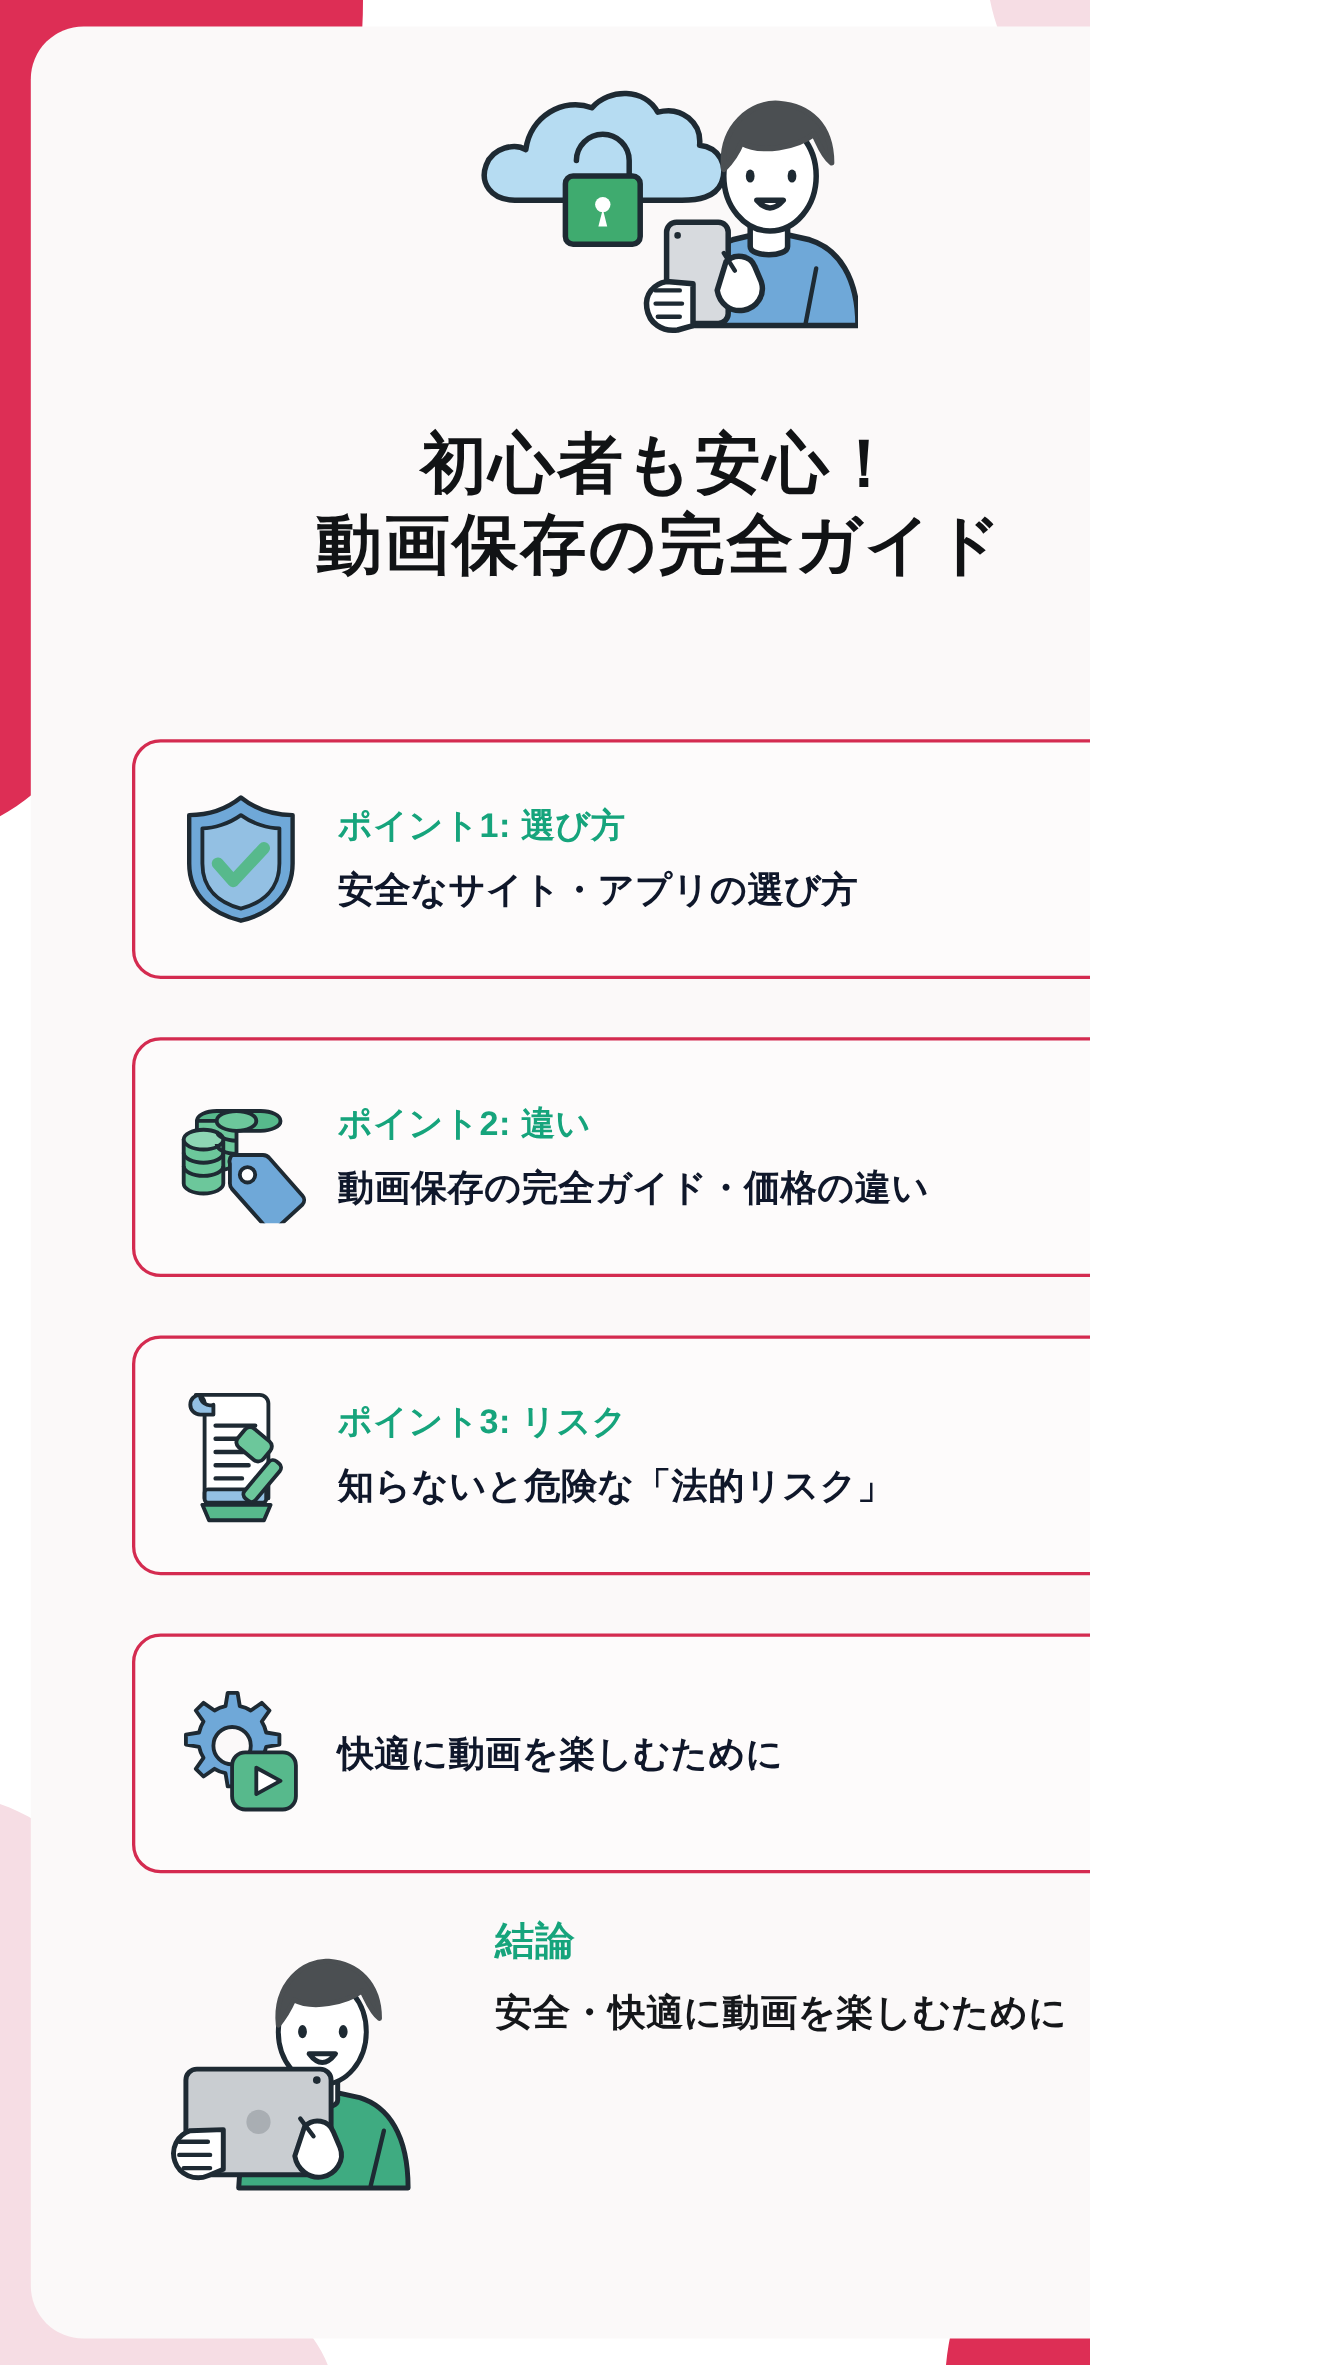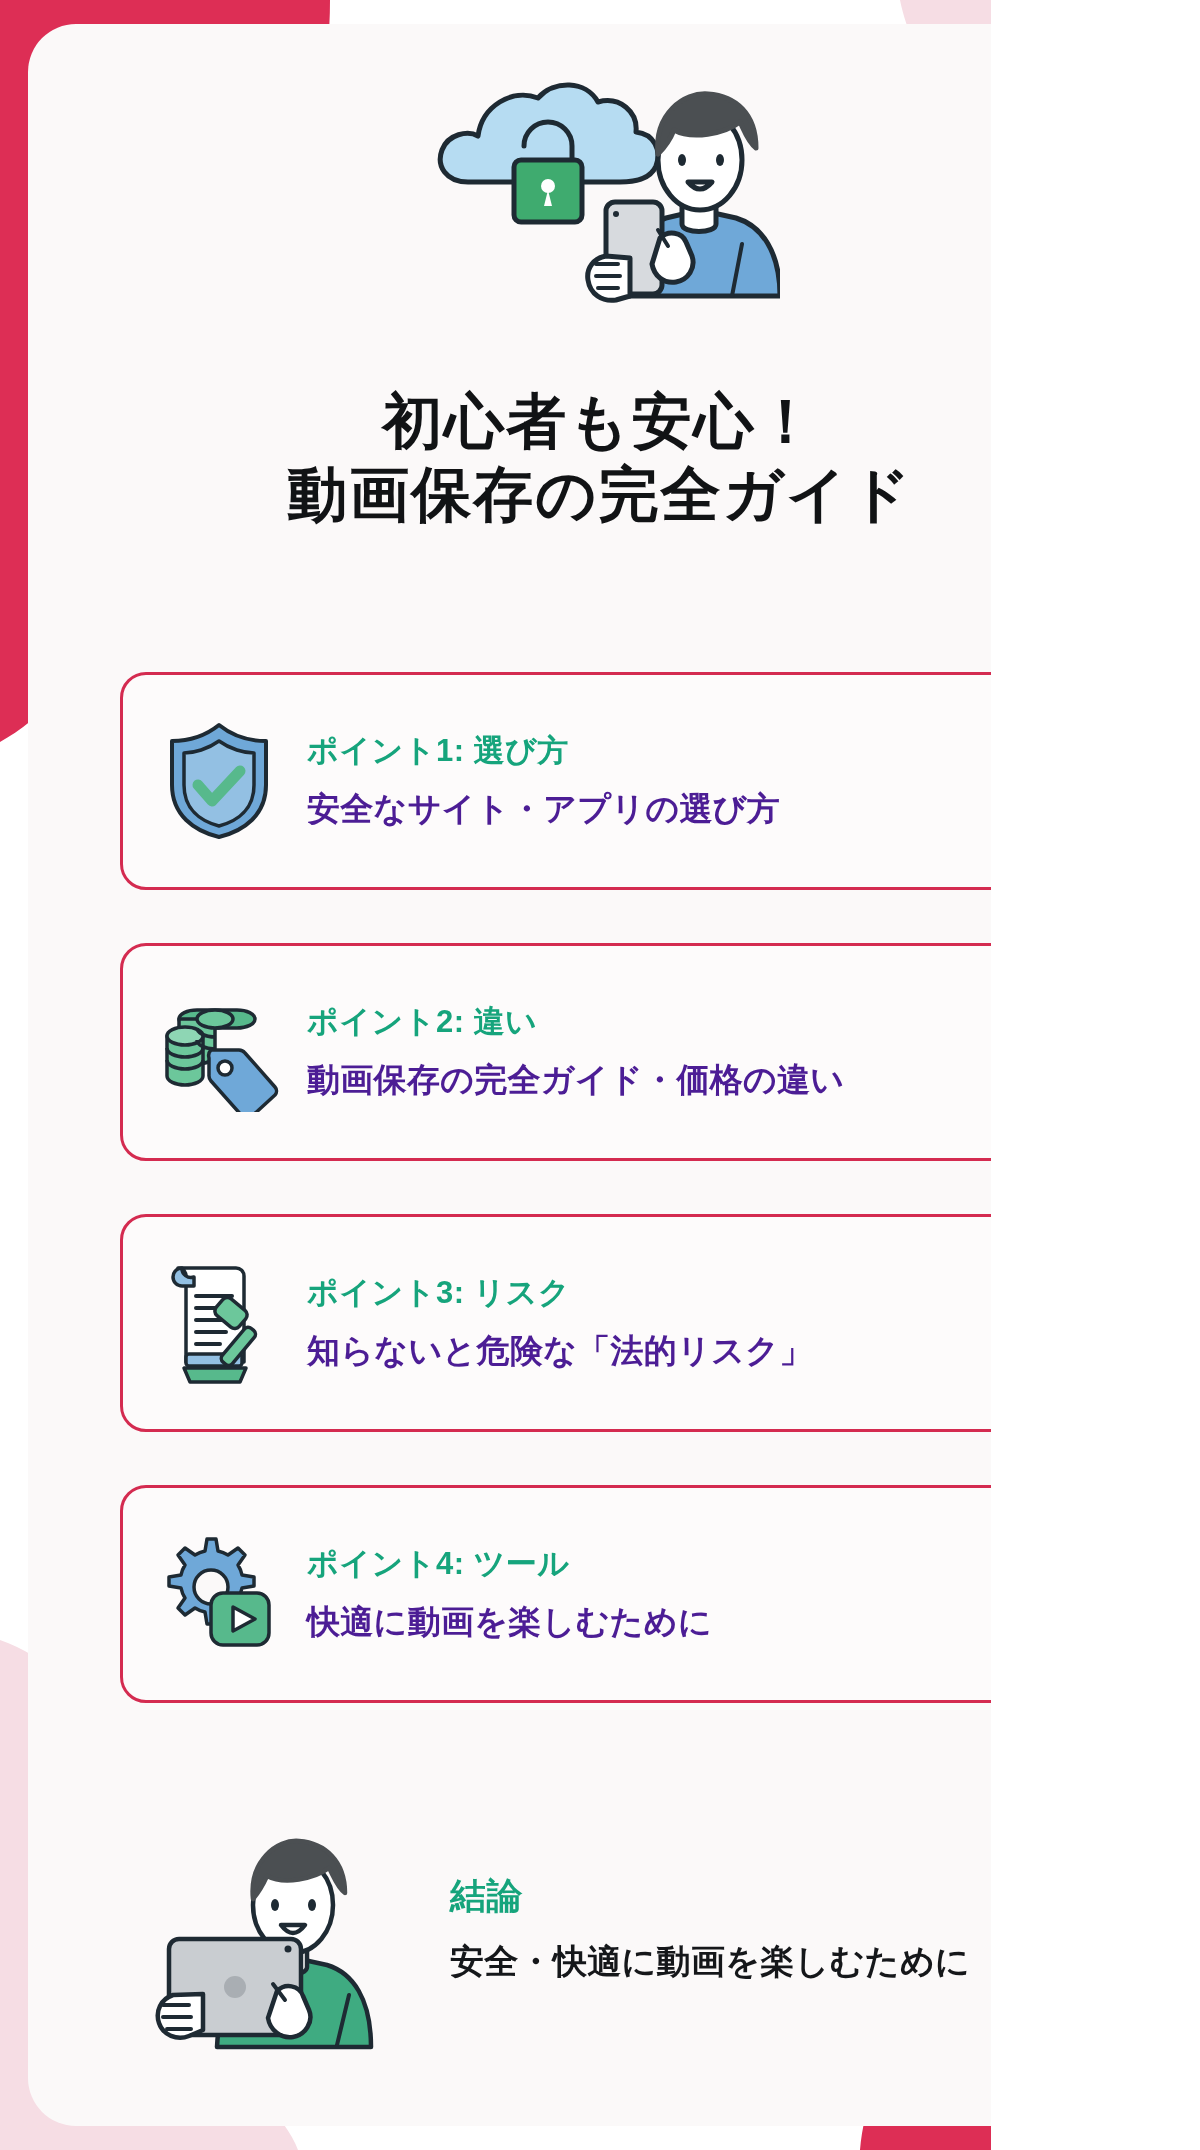--- a/index.html
+++ b/index.html
@@ -93,34 +93,34 @@
     font-size: 31px;
     font-weight: 700;
     color: #16a47c;
     letter-spacing: 0.5px;
     margin-bottom: 15px;
     white-space: nowrap;
   }
   .card-text {
     font-size: 33px;
     font-weight: 700;
-    color: #4c1d95;
+    color: #0f172a;
     letter-spacing: 0.3px;
     white-space: nowrap;
   }
 
   
   .conclusion {
     position: absolute;
     left: 150px;
-    top: 1788px;
+    top: 1740px;
     width: 930px;
     height: 280px;
     display: flex;
-    align-items: center;
+    align-items: flex-start;
   }
   .conclusion-illo {
     flex: 0 0 260px;
     width: 260px;
     height: 260px;
     display: flex;
     align-items: center;
     justify-content: center;
   }
   .conclusion-body {
@@ -298,21 +298,20 @@
                      a30 30 0 0 1 -10-4 l-10 7 -7-7 7-10 a30 30 0 0 1 -4-10
                      l-12-2 0-9 12-2 a30 30 0 0 1 4-10 l-7-10 7-7 10 7
                      a30 30 0 0 1 10-4 z" fill="#6fa8d8"></path>
             <circle cx="52" cy="52" r="17" fill="#fbf9f9"></circle>
             <rect x="52" y="58" width="58" height="52" rx="12" fill="#57b98c"></rect>
             <path d="M74 72 l22 12 -22 12 z" fill="#ffffff"></path>
           </g>
         </svg>
       </div>
       <div class="card-body">
-        <div class="card-kicker">ポイント4: ツール</div>
         <div class="card-text">快適に動画を楽しむために</div>
       </div>
     </div>
 
   </div>
 
   <div class="conclusion">
     <div class="conclusion-illo">
       <svg width="250" height="258" viewBox="0 0 250 258" xmlns="http://www.w3.org/2000/svg">
         <g stroke="#1e2a33" stroke-width="4.5" stroke-linejoin="round" stroke-linecap="round">

